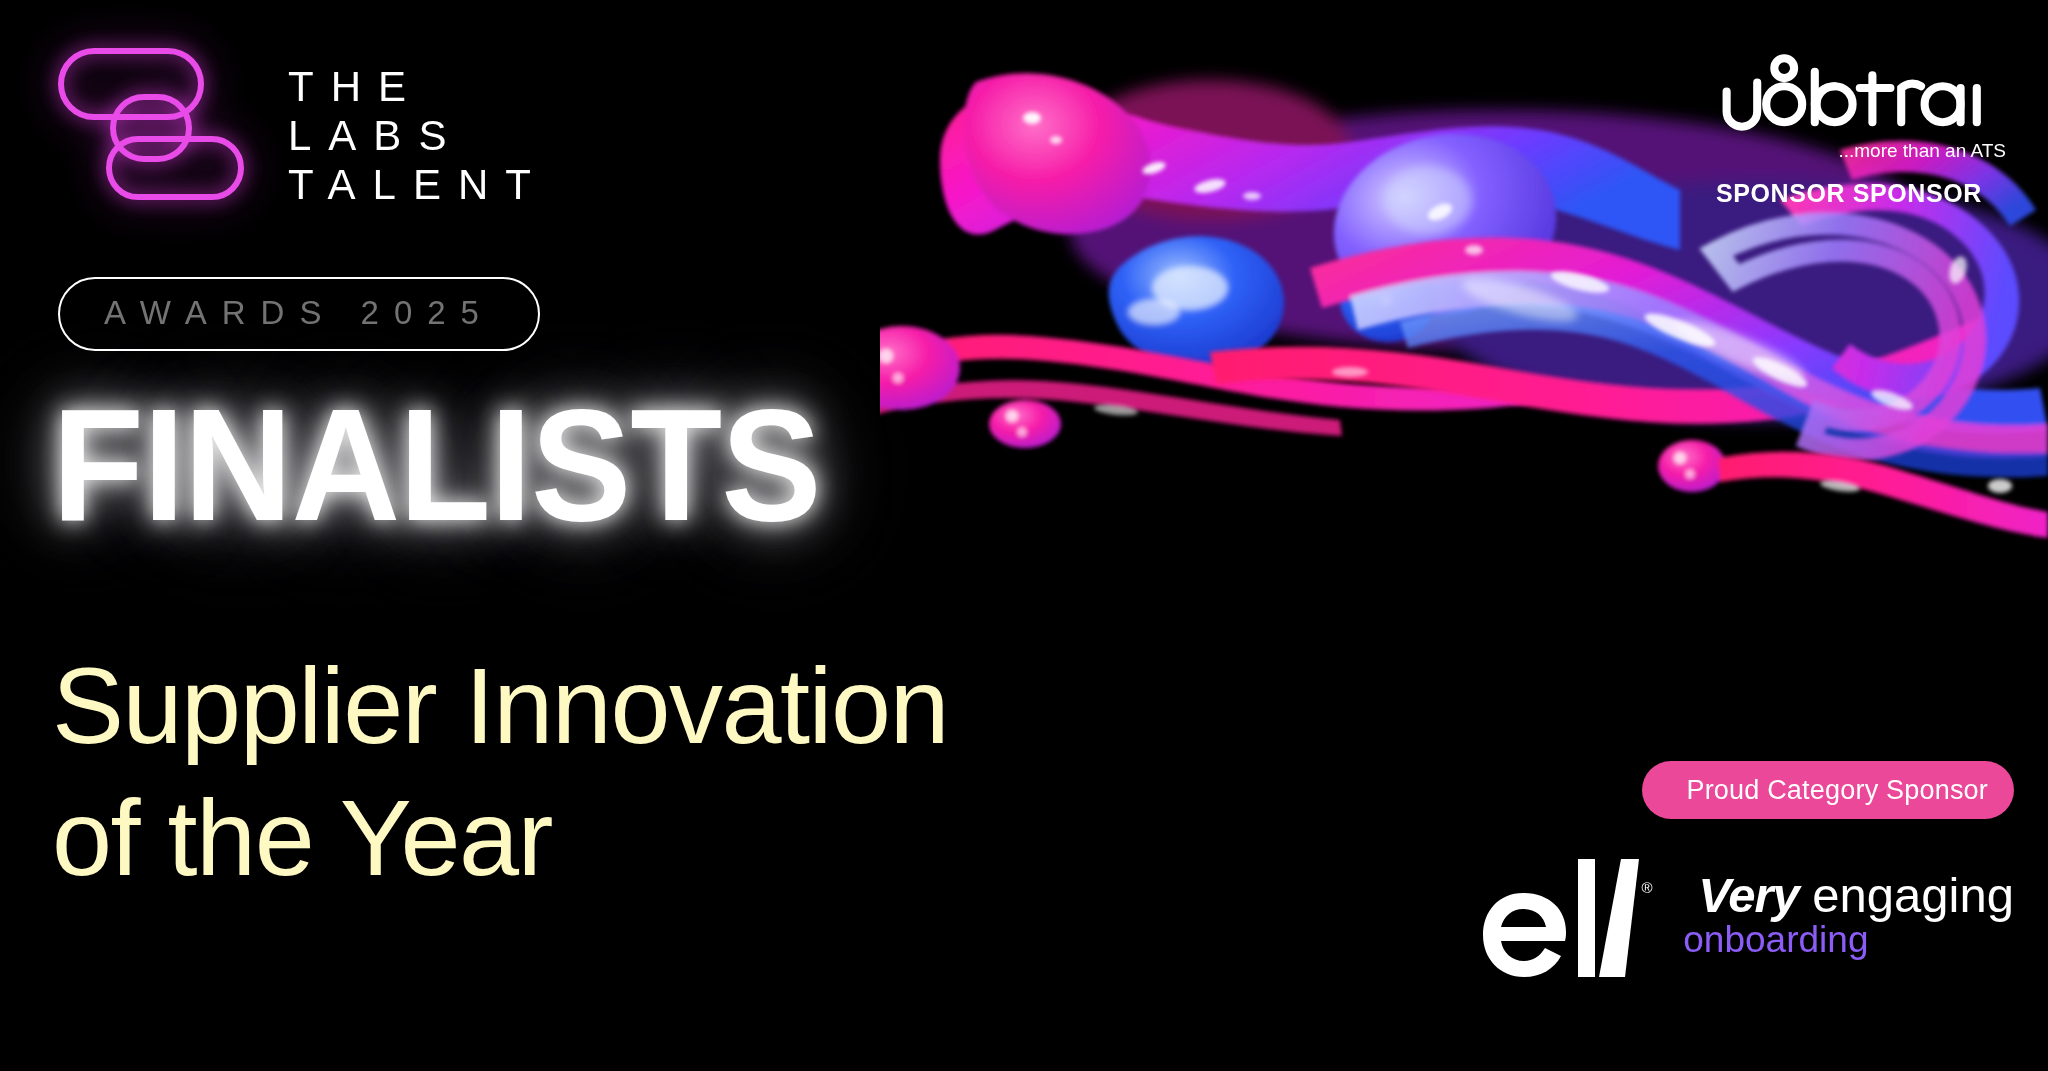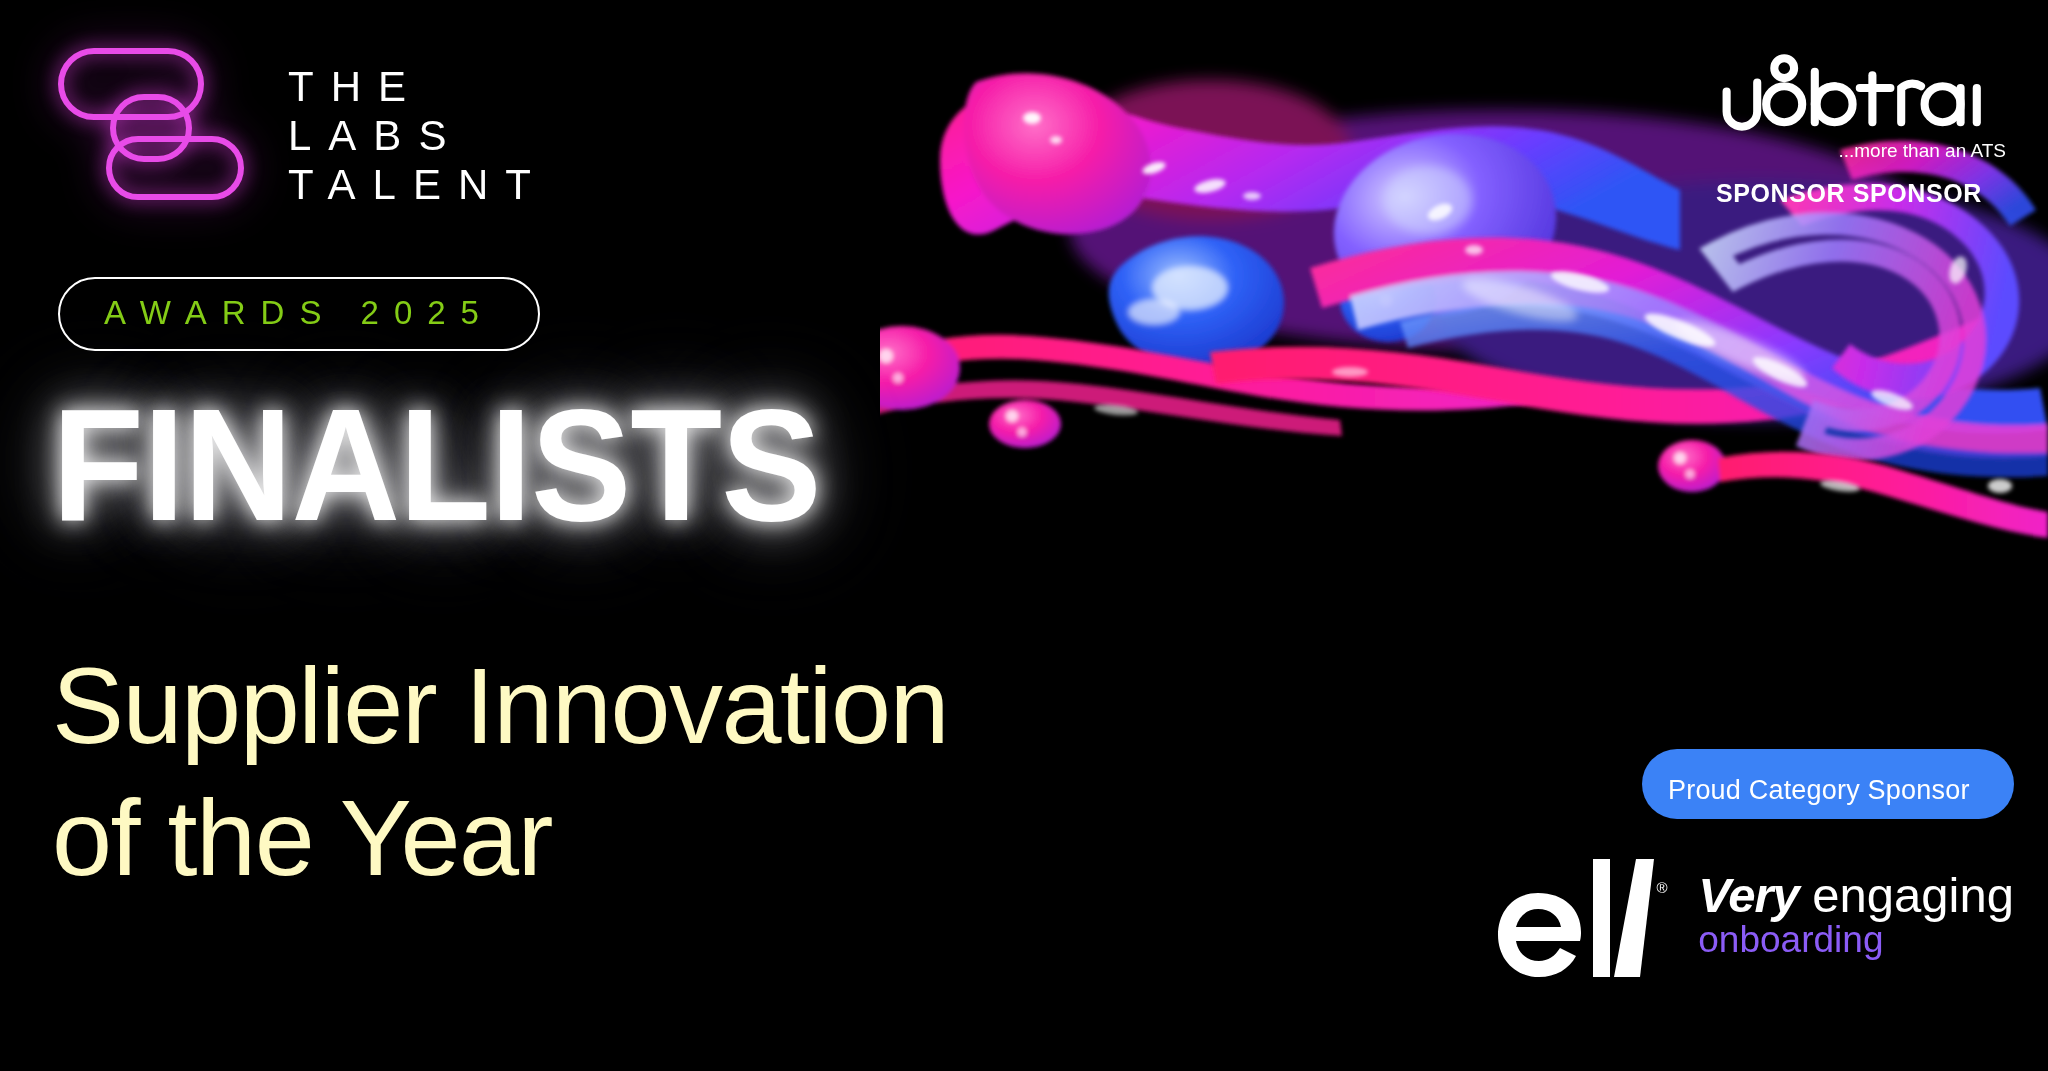--- a/index.html
+++ b/index.html
@@ -29,21 +29,21 @@
     color:#fff; white-space:nowrap;
   }
 
   
   .awards-pill{
     position:absolute; left:58px; top:277px;
     padding:15px 44px 17px; border:2.5px solid #fff; border-radius:60px;
     display:inline-block;
   }
   .awards-pill span{
-    font-size:33px; letter-spacing:15px; font-weight:400; white-space:nowrap; color:#84cc16;
+    font-size:33px; letter-spacing:15px; font-weight:400; white-space:nowrap; color:#737373;
   }
 
   
   .finalists{
     position:absolute; left:52px; top:385px;
     font-size:160px; font-weight:700; line-height:1;
     letter-spacing:-1px; color:#fff;
     transform:scaleX(.94); transform-origin:left center;
     text-shadow:
       0 0 22px rgba(255,255,255,.95),
@@ -69,30 +69,30 @@
     font-size:19px; font-weight:400; color:#fff; margin-top:2px; text-align:right;
     padding-right:8px; letter-spacing:0px;
   }
   .headline-label{
     font-size:25px; font-weight:700; letter-spacing:.6px; margin-top:17px; color:#fff;
   }
 
   
   .cat-sponsor{ position:absolute; right:34px; bottom:90px; width:480px; }
   .sponsor-pill{
-    background:#3b82f6; border-radius:40px;
-    padding:26px 26px 13px; display:block; width:372px; margin-left:auto;
-    text-align:left;
+    background:#ec4899; border-radius:40px;
+    padding:14px 26px 13px; display:block; width:372px; margin-left:auto;
+    text-align:right;
   }
   .sponsor-pill span{ font-size:27px; font-weight:400; color:#fff; letter-spacing:.2px; }
   .eli-row{ display:flex; align-items:center; justify-content:flex-end; gap:26px; margin-top:34px; }
   .eli-mark{ position:relative; width:178px; height:128px; flex:0 0 auto; }
   .eli-mark svg{ width:178px; height:128px; display:block; }
   .eli-tag{ line-height:1.04; padding-bottom:4px; }
-  .eli-tag .l1{ font-size:49px; font-weight:400; color:#fff; white-space:nowrap; }
+  .eli-tag .l1{ font-size:49px; font-weight:400; color:#fff; white-space:nowrap;margin-left:15px; }
   .eli-tag .l1 .very{ font-style:italic; font-weight:700; letter-spacing:-1px; }
   .eli-tag .l2{ font-size:37px; font-weight:400; color:#8b5cf6; white-space:nowrap; }
 </style>
 </head>
 <body>
 
 <div class="stage">
 
   <div class="artwork">
     <svg viewBox="0 0 1168 560" preserveAspectRatio="xMidYMid slice">

